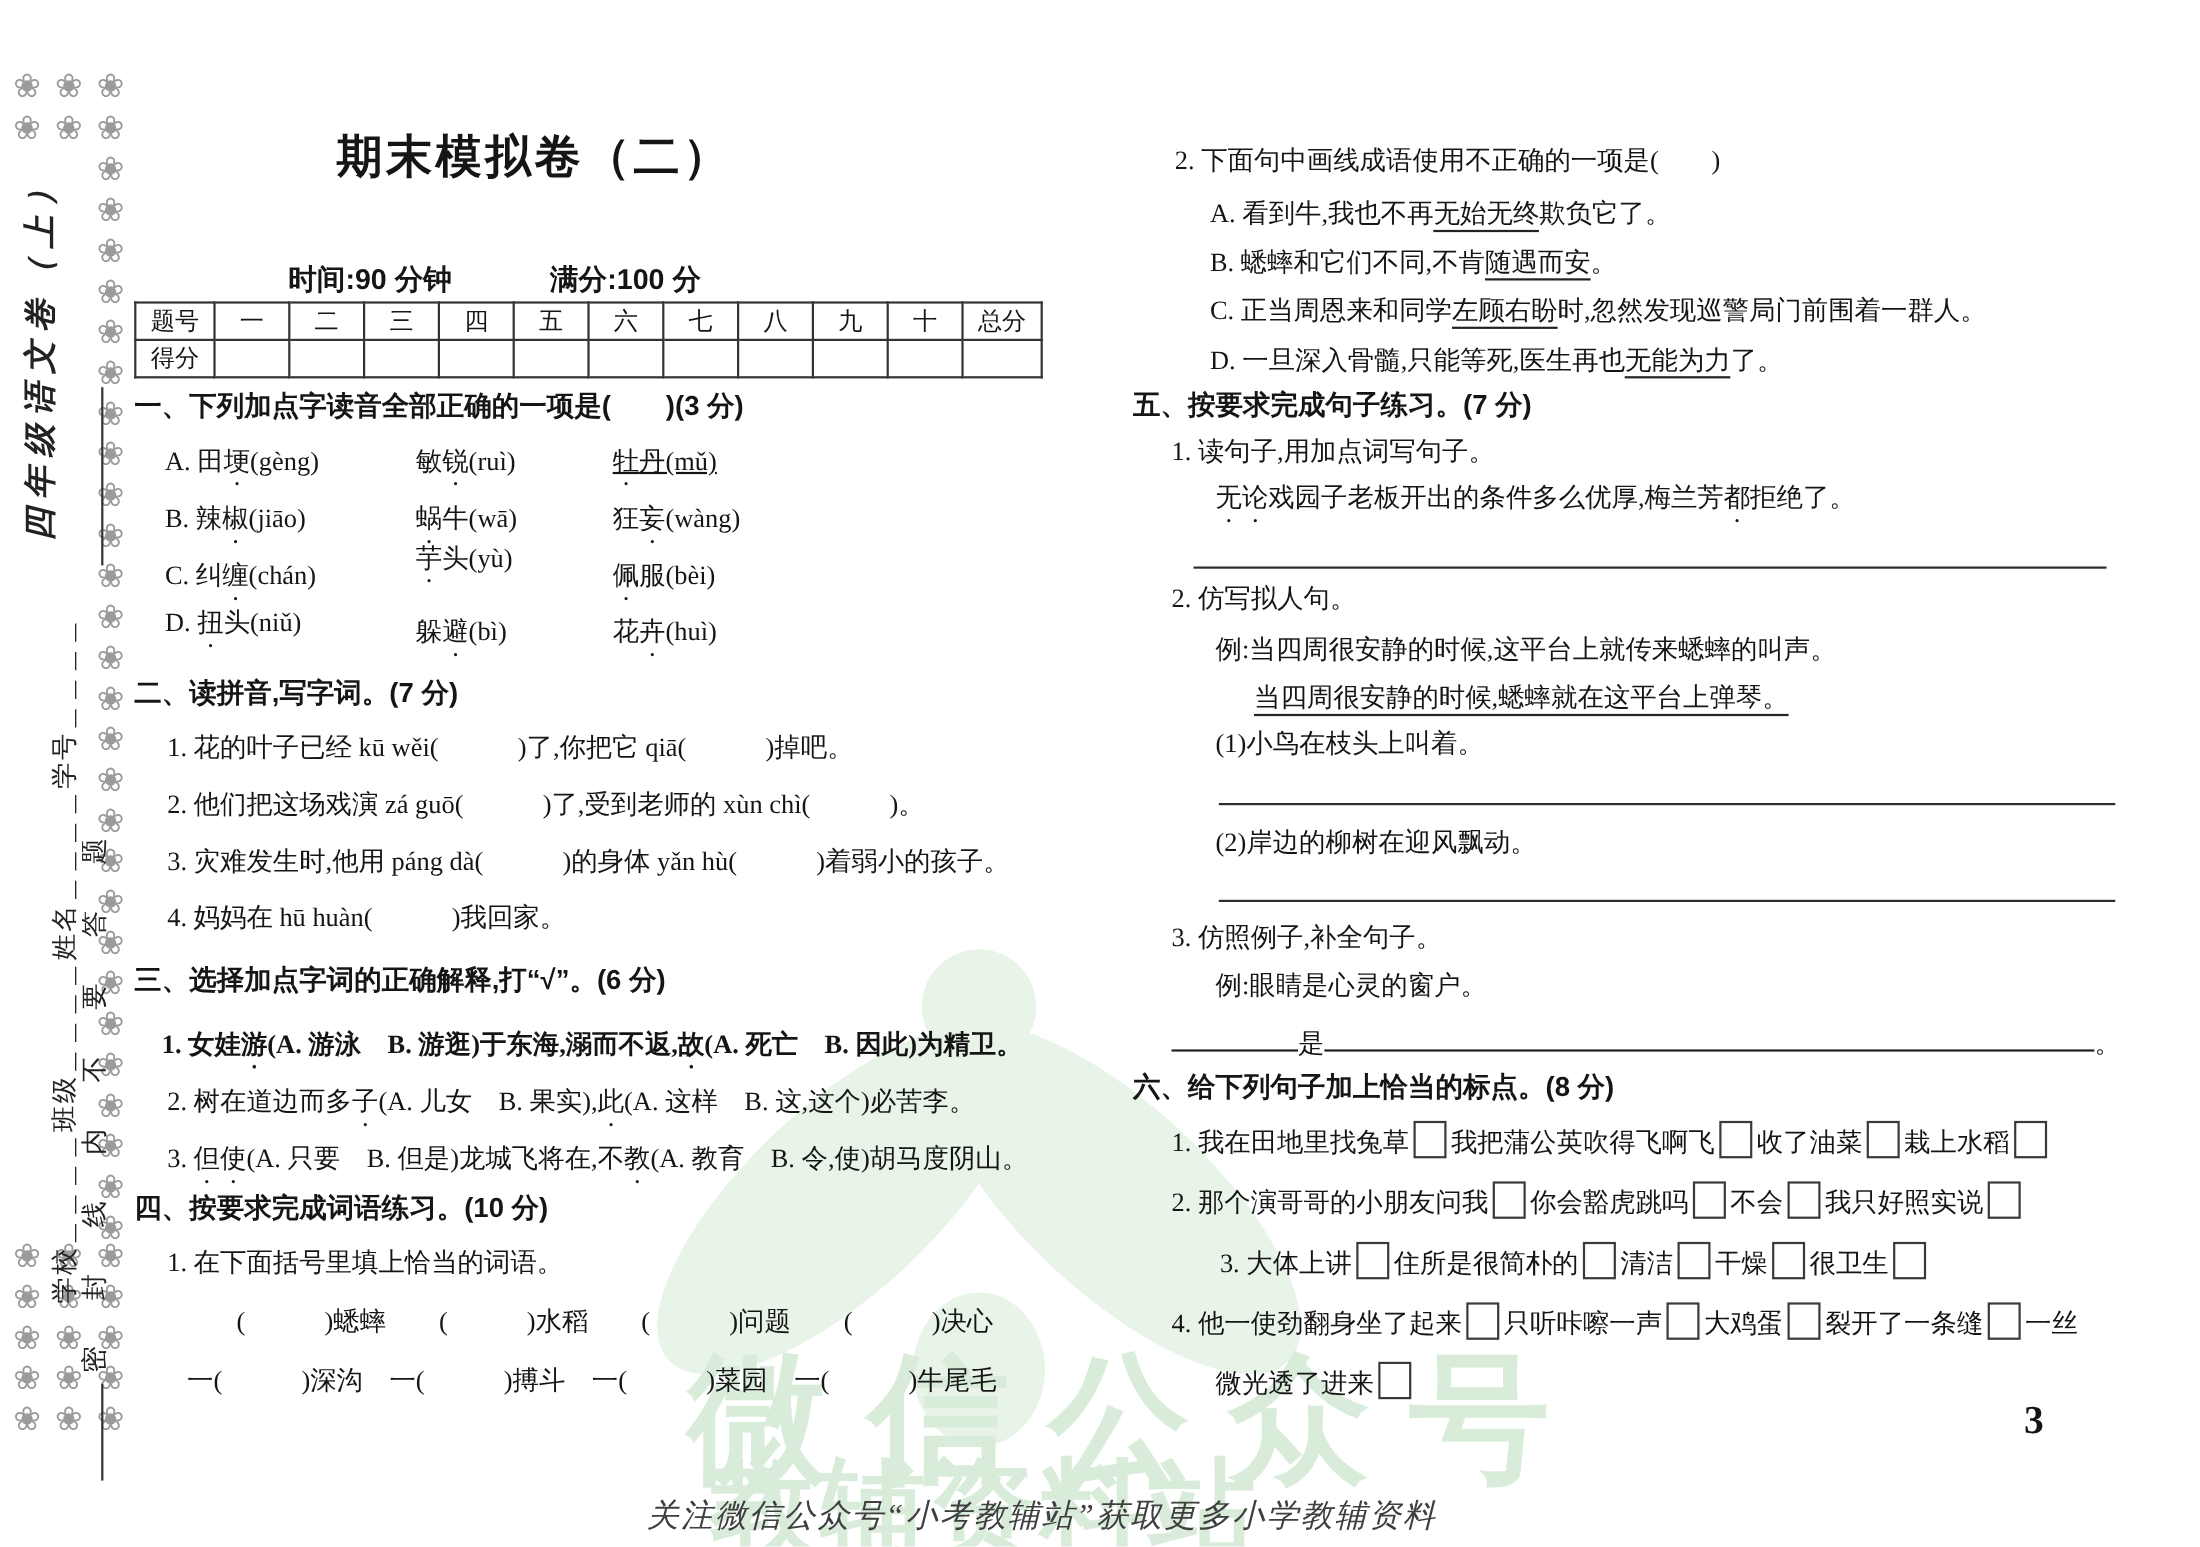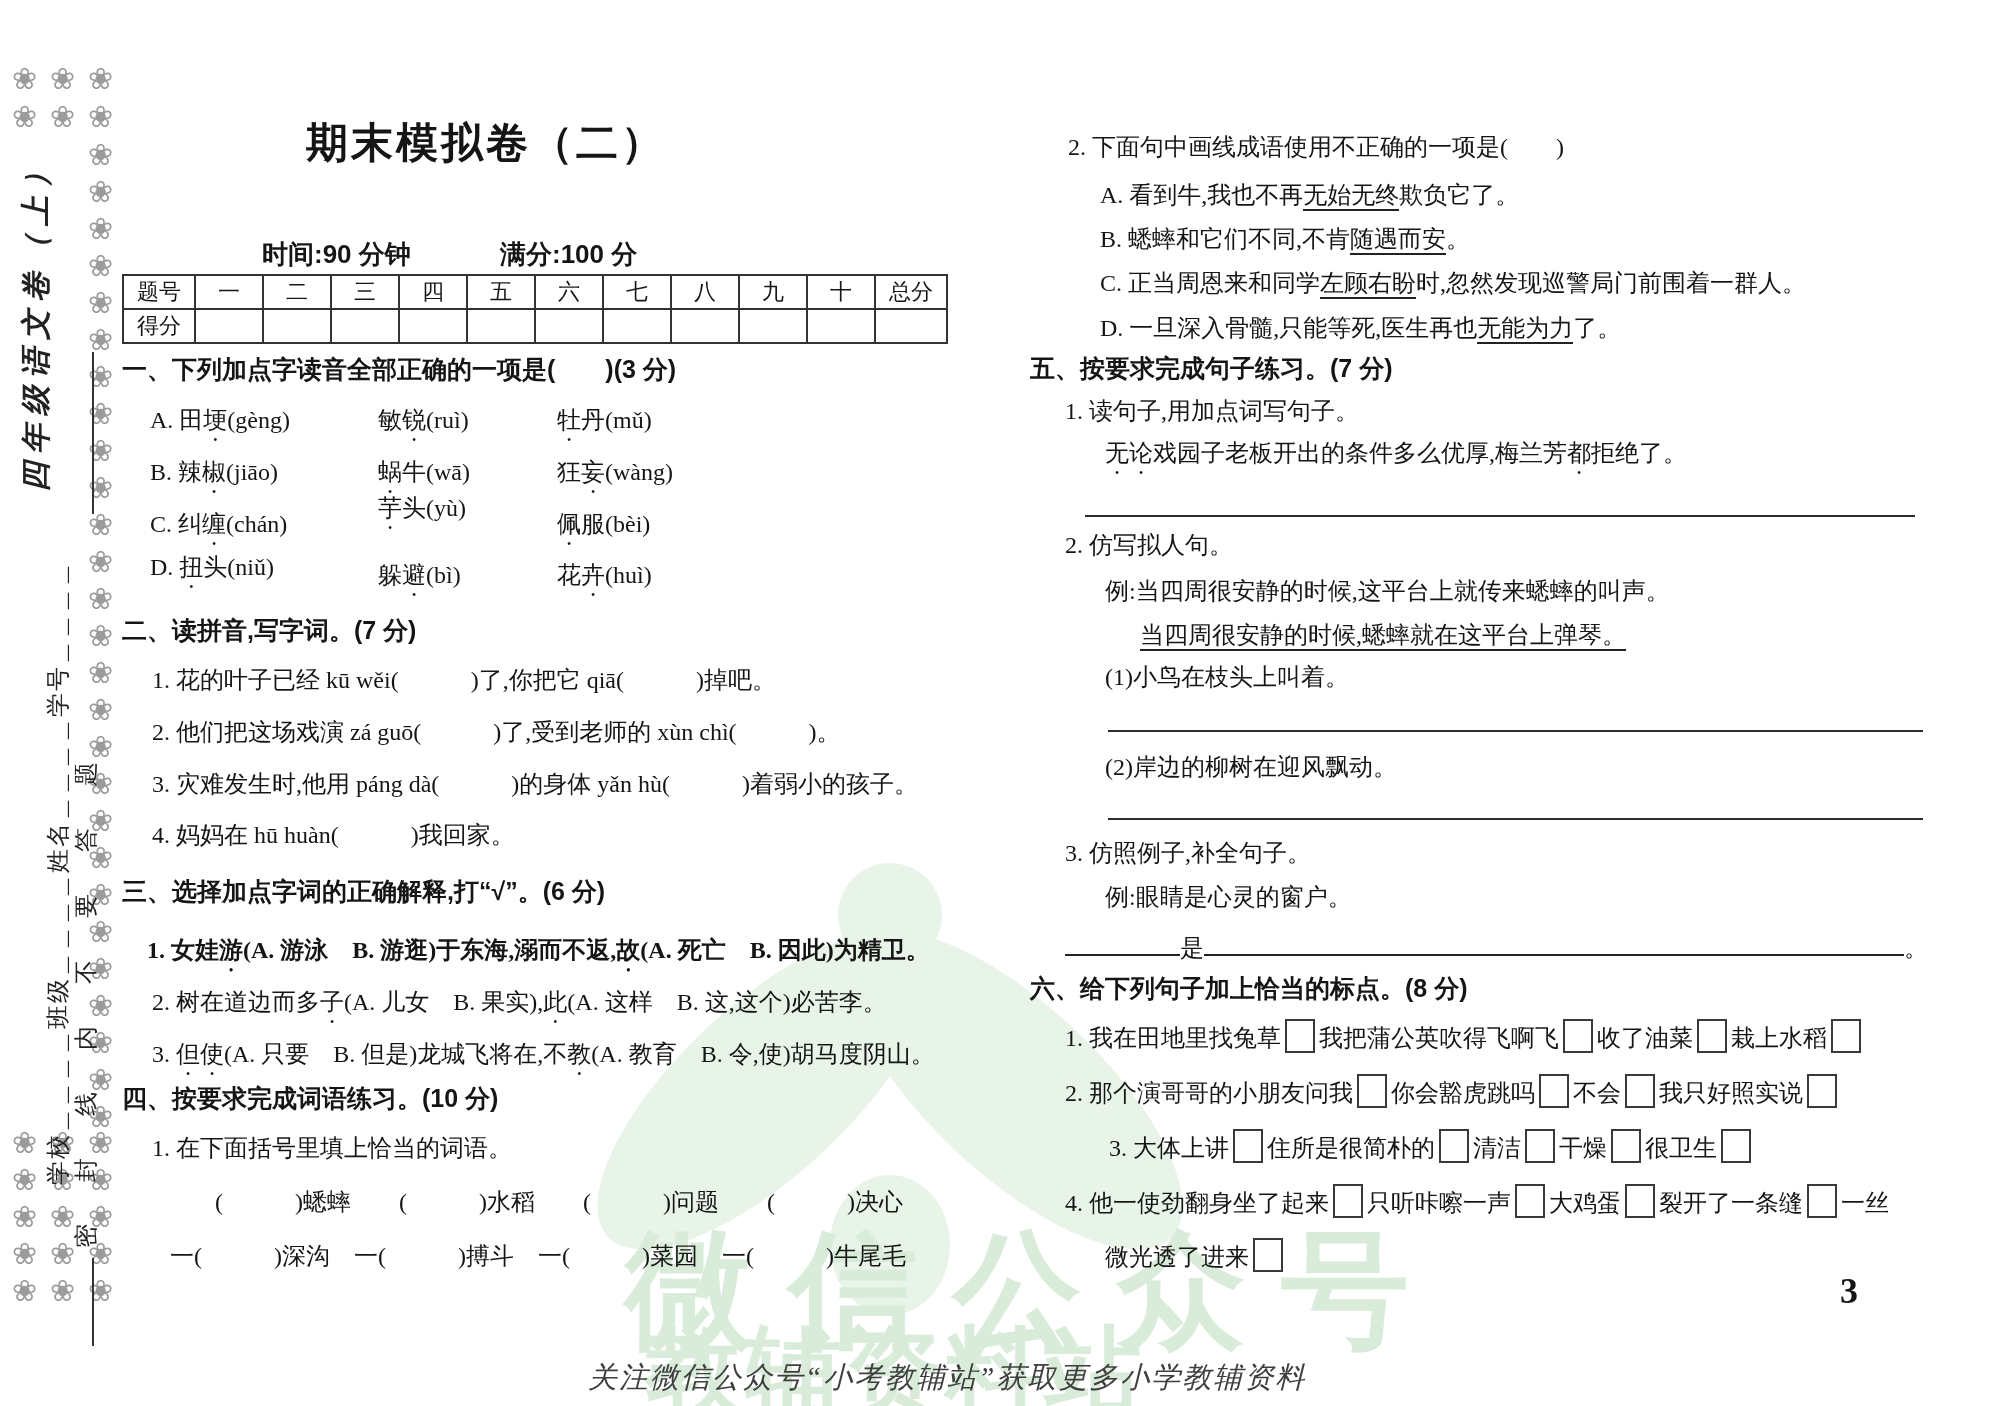--- a/index.html
+++ b/index.html
@@ -147,21 +147,21 @@
         <td></td>
         <td></td>
   </tr>
 </tbody>
   </table>
 
 <div class="line hd" style="left:122px;top:353px;">一、下列加点字读音全部正确的一项是(　　)(3 分)</div>
 
 <div class="line" style="left:150px;top:405px;"><span>A. 田</span><span class="d">埂</span><span>(gèng)</span></div>
 <div class="line" style="left:378px;top:405px;"><span>敏</span><span class="d">锐</span><span>(ruì)</span></div>
-<div class="line" style="left:557px;top:405px;"><span class="d">牡</span><span>丹(mǔ)</span></div>
+<div class="line" style="left:557px;top:405px;text-decoration:underline;"><span class="d">牡</span><span>丹(mǔ)</span></div>
 <div class="line" style="left:150px;top:457px;"><span>B. 辣</span><span class="d">椒</span><span>(jiāo)</span></div>
 <div class="line" style="left:378px;top:457px;"><span class="d">蜗</span><span>牛(wā)</span></div>
 <div class="line" style="left:557px;top:457px;"><span>狂</span><span class="d">妄</span><span>(wàng)</span></div>
 <div class="line" style="left:150px;top:509px;"><span>C. 纠</span><span class="d">缠</span><span>(chán)</span></div>
 <div class="line" style="left:378px;top:493px;"><span class="d">芋</span><span>头(yù)</span></div>
 <div class="line" style="left:557px;top:509px;"><span class="d">佩</span><span>服(bèi)</span></div>
 <div class="line" style="left:150px;top:528px;margin-top:24px;"><span>D. </span><span class="d">扭</span><span>头(niǔ)</span></div>
 <div class="line" style="left:378px;top:560px;"><span>躲</span><span class="d">避</span><span>(bì)</span></div>
 <div class="line" style="left:557px;top:560px;"><span>花</span><span class="d">卉</span><span>(huì)</span></div>
 

